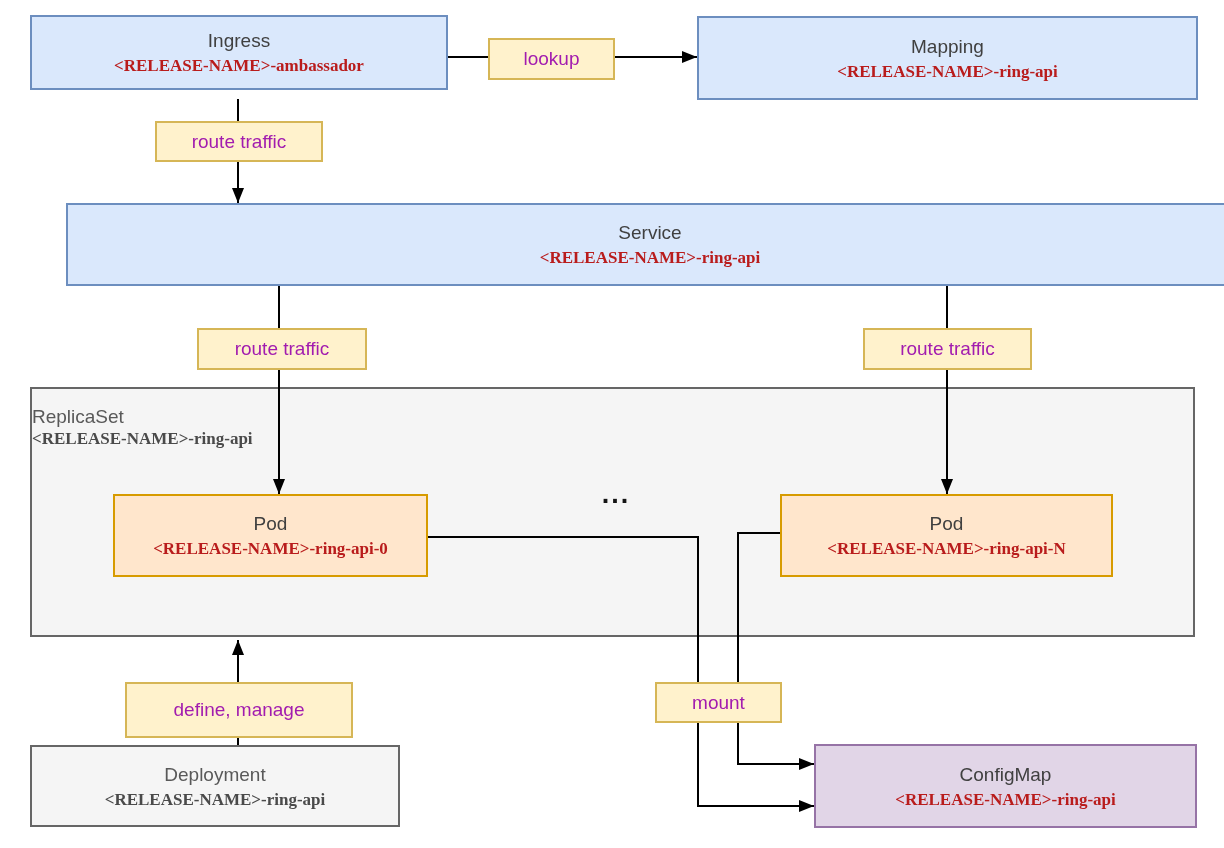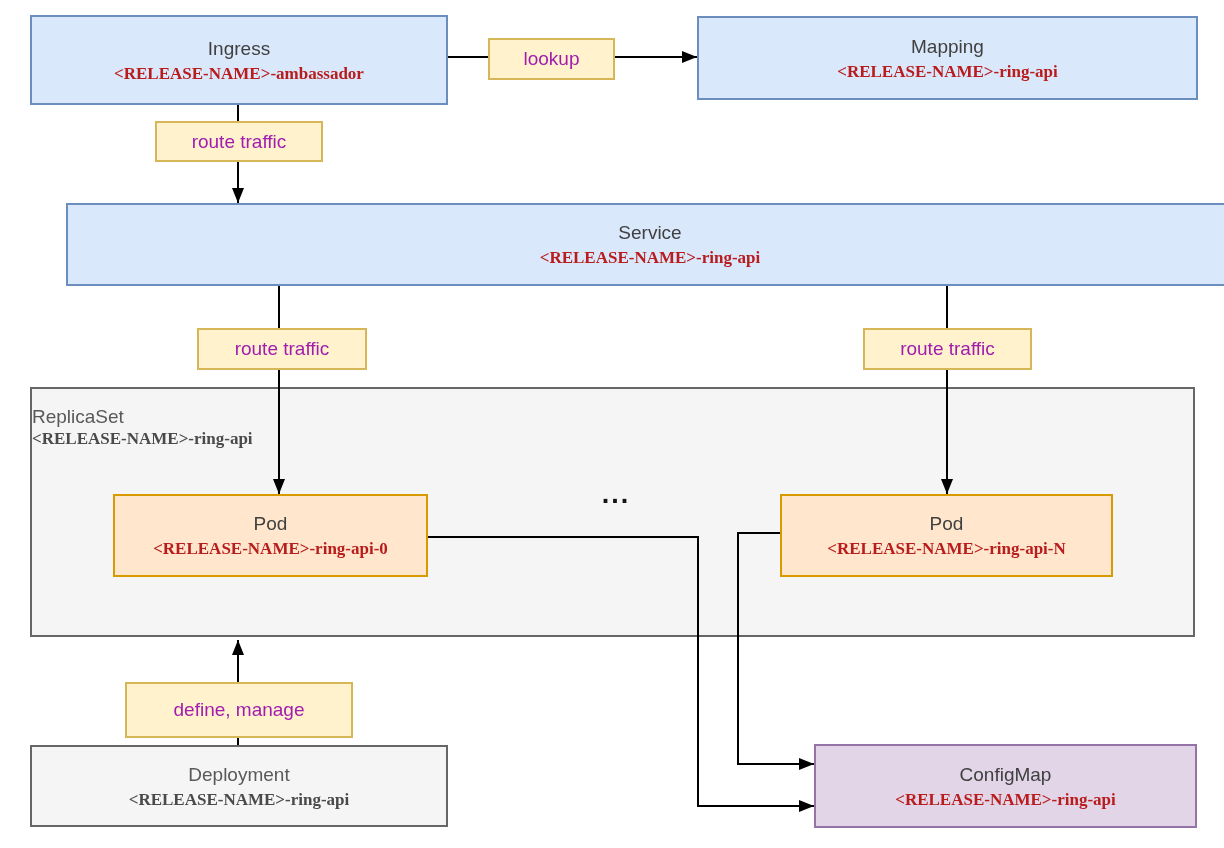--- a/index.html
+++ b/index.html
@@ -128,49 +128,50 @@
   <div class="node orange" style="left:113px; top:494px; width:315px; height:83px;">
     <div class="title">Pod</div>
     <div class="subtitle">&lt;RELEASE-NAME&gt;-ring-api-0</div>
   </div>
 
   <div class="node orange" style="left:780px; top:494px; width:333px; height:83px;">
     <div class="title">Pod</div>
     <div class="subtitle">&lt;RELEASE-NAME&gt;-ring-api-N</div>
   </div>
 
-  <div class="node blue" style="left:30px; top:15px; width:418px; height:90px;">
+  <div class="node blue" style="left:30px; top:15px; width:418px; height:75px;">
     <div class="title">Ingress</div>
     <div class="subtitle">&lt;RELEASE-NAME&gt;-ambassador</div>
   </div>
 
   <div class="node blue" style="left:697px; top:16px; width:501px; height:84px;">
     <div class="title">Mapping</div>
     <div class="subtitle">&lt;RELEASE-NAME&gt;-ring-api</div>
   </div>
 
   <div class="node blue" style="left:30px; top:203px; width:1168px; height:83px;margin-left:36px;">
     <div class="title">Service</div>
     <div class="subtitle">&lt;RELEASE-NAME&gt;-ring-api</div>
   </div>
 
-  <div class="node gray" style="left:30px; top:745px; width:418px; height:82px;">
+  <div class="node gray" style="left:30px; top:745px; width:370px; height:82px;">
     <div class="title">Deployment</div>
     <div class="subtitle">&lt;RELEASE-NAME&gt;-ring-api</div>
   </div>
 
   <div class="node purple" style="left:814px; top:744px; width:383px; height:84px;">
     <div class="title">ConfigMap</div>
     <div class="subtitle">&lt;RELEASE-NAME&gt;-ring-api</div>
   </div>
 
   <div class="edge-label" style="left:488px; top:38px; width:127px; height:42px;">lookup</div>
 
   <div class="edge-label" style="left:155px; top:121px; width:168px; height:41px;">route traffic</div>
 
   <div class="edge-label" style="left:197px; top:328px; width:170px; height:42px;">route traffic</div>
 
   <div class="edge-label" style="left:863px; top:328px; width:169px; height:42px;">route traffic</div>
 
   <div class="edge-label" style="left:125px; top:682px; width:228px; height:56px;">define, manage</div>
 
+  <div class="edge-label" style="left:655px; top:682px; width:127px; height:41px;">mount</div>
 
 </div>
 
 </body></html>

